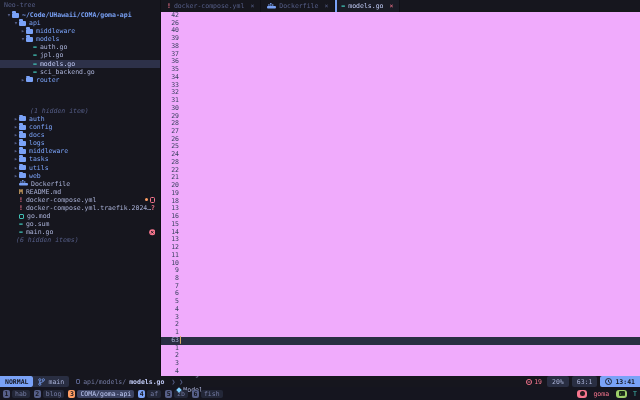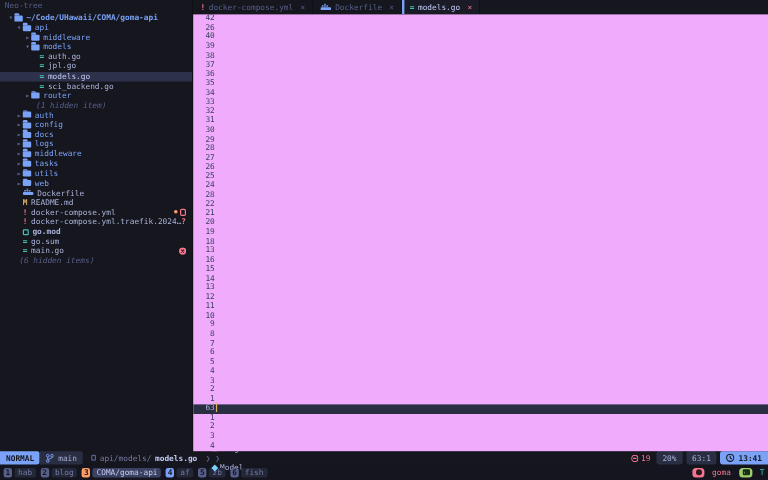--- a/index.html
+++ b/index.html
@@ -124,21 +124,21 @@
           <div class="titem t-file" style="padding-left: 27px;">
             <span style="width: 6px; flex: 0 0 auto;"></span>
             <span class="ico-go">=</span>
             <span class="lbl">sci_backend.go</span>
           </div>
           <div class="titem t-dir" style="padding-left: 20px;">
             <span class="chev">▸</span>
             <span class="ico-folder"></span>
             <span class="lbl">router</span>
           </div>
-          <div class="titem t-hidden" style="padding-left: 27px;">
+          <div class="titem t-hidden" style="padding-left: 27px; margin-top: 23px;">
             <span class="lbl">(1 hidden item)</span>
           </div>
           <div class="titem t-dir" style="padding-left: 13px;">
             <span class="chev">▸</span>
             <span class="ico-folder"></span>
             <span class="lbl">auth</span>
           </div>
           <div class="titem t-dir" style="padding-left: 13px;">
             <span class="chev">▸</span>
             <span class="ico-folder"></span>
@@ -202,21 +202,21 @@
             </span>
           </div>
           <div class="titem t-file" style="padding-left: 13px;">
             <span style="width: 6px; flex: 0 0 auto;"></span>
             <span class="ico-excl">!</span>
             <span class="lbl">docker-compose.yml.traefik.2024…</span>
             <span class="badges">
               <span class="ico-q">?</span>
             </span>
           </div>
-          <div class="titem t-file" style="padding-left: 13px; font-weight: bold;">
+          <div class="titem t-file" style="padding-left: 13px;">
             <span style="width: 6px; flex: 0 0 auto;"></span>
             <span class="ico-box"></span>
             <span class="lbl">go.mod</span>
           </div>
           <div class="titem t-file" style="padding-left: 13px;">
             <span style="width: 6px; flex: 0 0 auto;"></span>
             <span class="ico-go">=</span>
             <span class="lbl">go.sum</span>
           </div>
           <div class="titem t-file" style="padding-left: 13px;">

